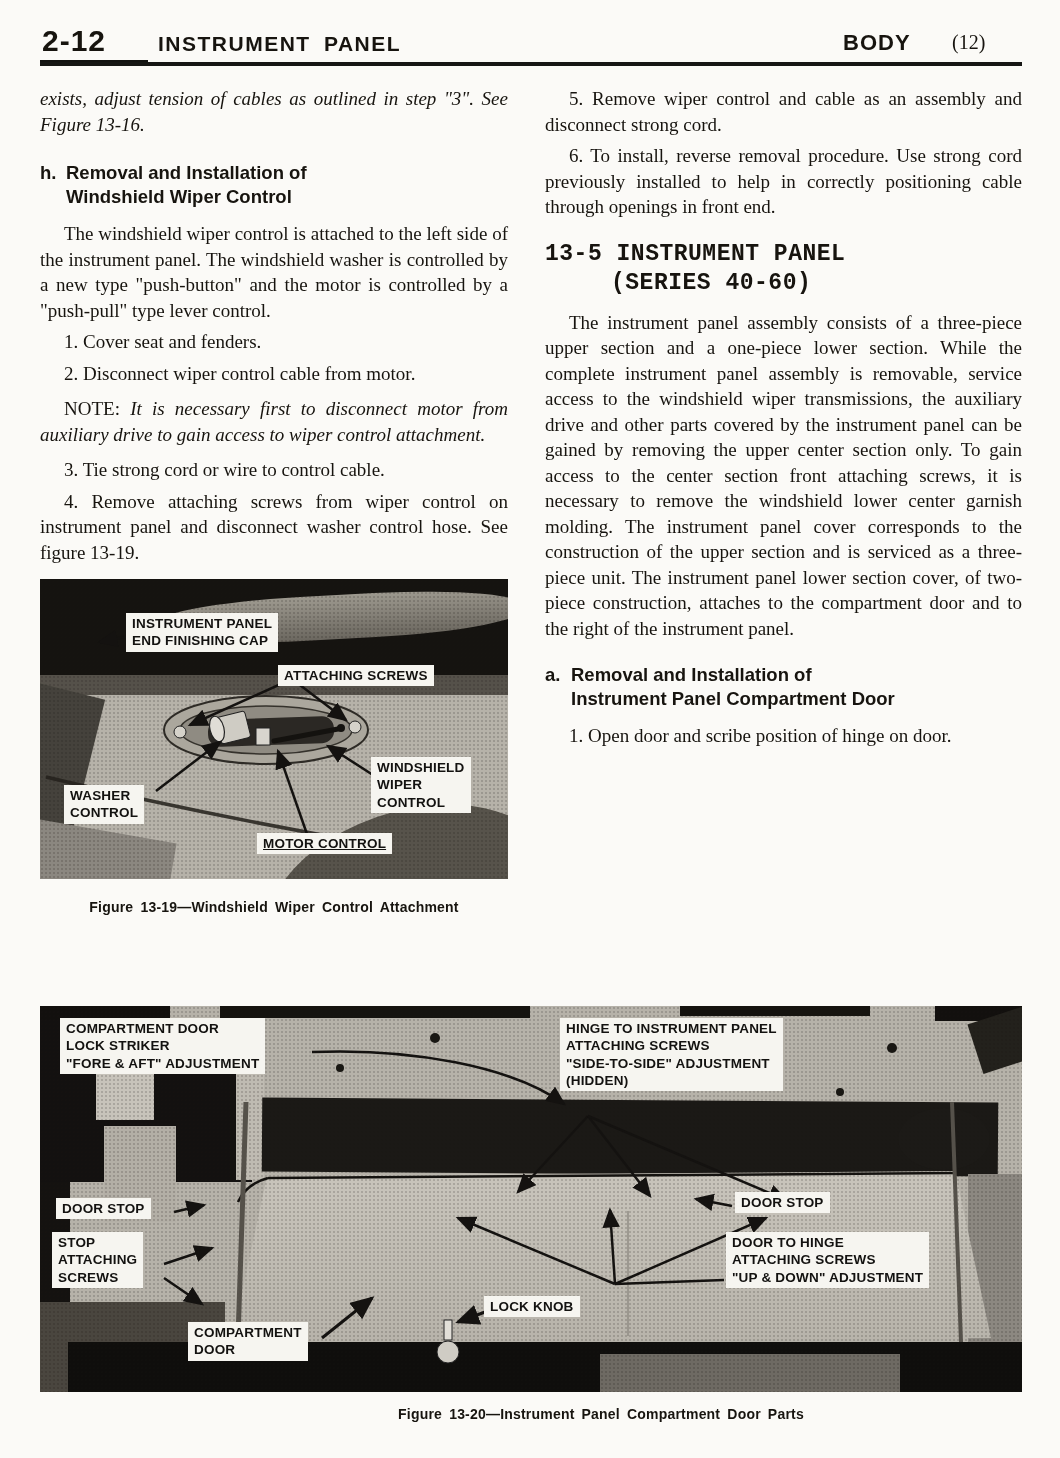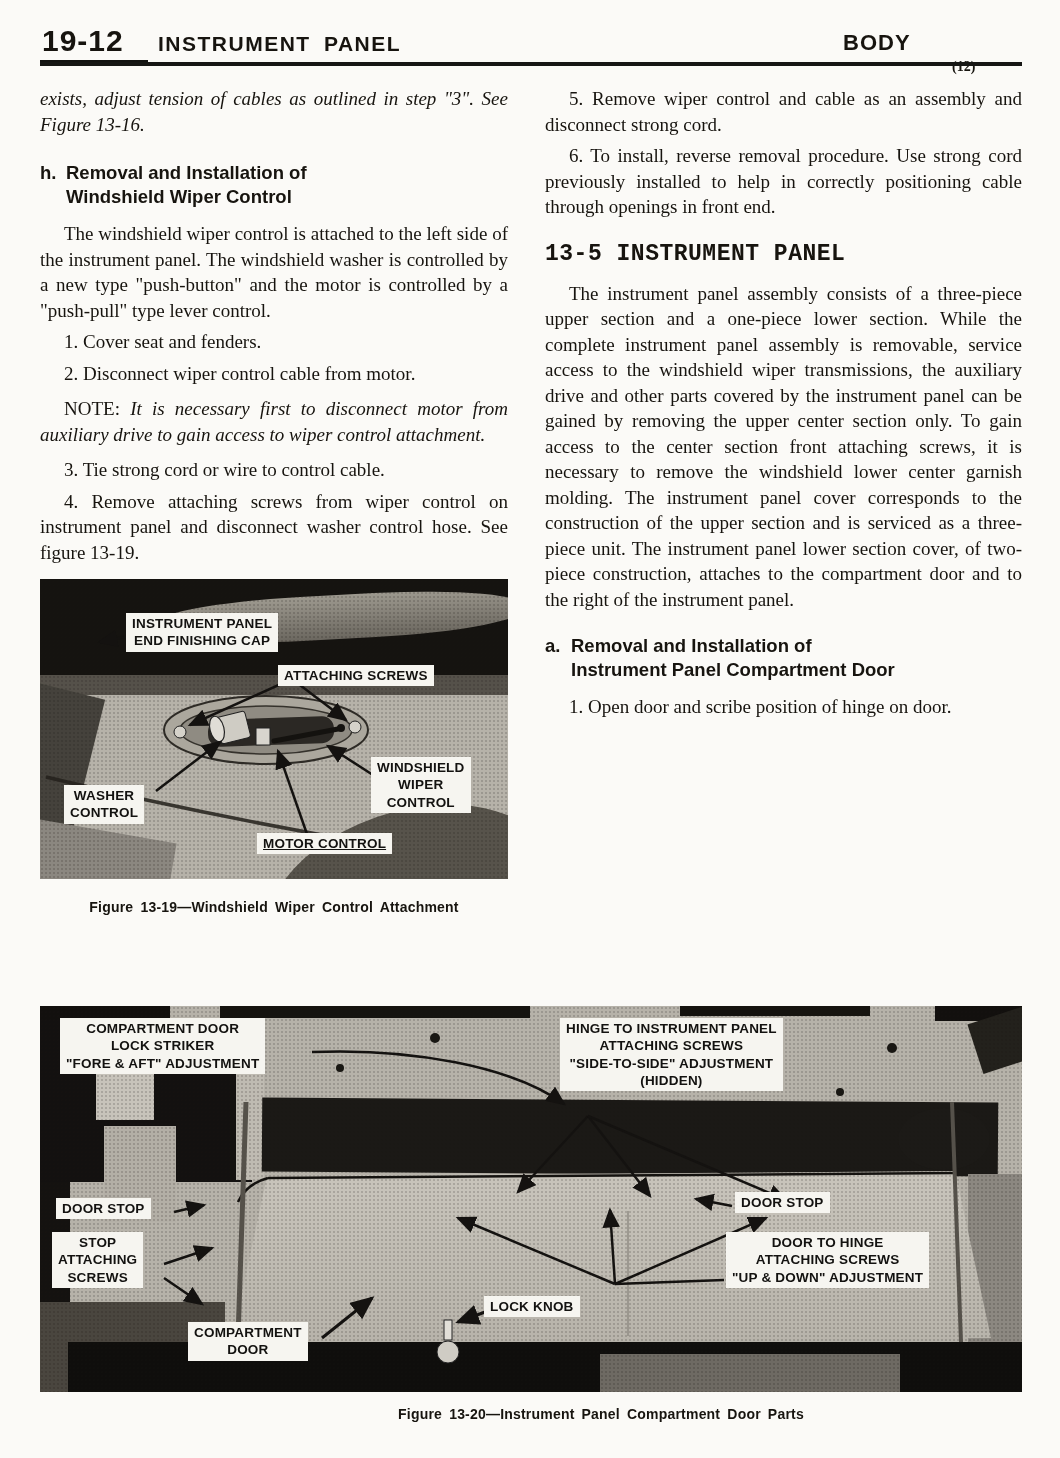--- a/index.html
+++ b/index.html
@@ -12,41 +12,41 @@
   .page{position:relative;width:1060px;height:1458px;overflow:hidden;}
 
   
   .hdr-num{position:absolute;left:42px;top:24px;font-family:"Liberation Sans",sans-serif;
     font-weight:bold;font-size:30px;letter-spacing:1px;}
   .hdr-num-underline{position:absolute;left:40px;top:60px;width:108px;height:6px;background:#131311;}
   .hdr-title{position:absolute;left:158px;top:32px;font-family:"Liberation Sans",sans-serif;
     font-weight:bold;font-size:21px;letter-spacing:1.5px;word-spacing:6px;}
   .hdr-body{position:absolute;left:843px;top:30px;font-family:"Liberation Sans",sans-serif;
     font-weight:bold;font-size:22px;letter-spacing:1px;}
-  .hdr-page{position:absolute;left:952px;top:31px;font-weight:bold;font-size:14px;margin-top:28px;}
+  .hdr-page{position:absolute;left:952px;top:31px;font-weight:normal;font-size:20px;}
   .hdr-rule{position:absolute;left:40px;top:62px;width:982px;height:4px;background:#161614;}
 
   
   .col{position:absolute;top:86px;font-size:19px;line-height:25.5px;text-align:justify;}
   .col-left{left:40px;width:468px;}
   .col-right{left:545px;width:477px;}
   .p{margin:0 0 6px 0;text-indent:24px;}
   .p.noindent{text-indent:0;}
   .italic{font-style:italic;}
   .cont{margin-bottom:24px;}
   .note{margin:10px 0 10px 0;}
   .subhead{font-family:"Liberation Sans",sans-serif;font-weight:bold;font-size:18.5px;
     line-height:24px;margin:22px 0 12px 26px;position:relative;text-align:left;}
   .subhead .letter{position:absolute;left:-26px;top:0;}
   .sechead{font-family:Liberation Mono, monospace;font-weight:bold;font-size:23px;
     line-height:29px;margin:20px 0 12px 0;position:relative;text-align:left;letter-spacing:.5px;}
   .sechead .sec-line2{padding-left:66px;}
 
   
-  .photo{position:relative;overflow:hidden;background:#b6b2a9;text-align:center;}
+  .photo{position:relative;overflow:hidden;background:#b6b2a9;}
   .halftone{position:absolute;inset:0;
     background-image:radial-gradient(rgba(25,22,18,.17) 1px, transparent 1.35px);
     background-size:4px 4px;pointer-events:none;}
   .plabel{position:absolute;background:#f6f5f0;color:#131210;
     font-family:"Liberation Sans",sans-serif;font-weight:bold;font-size:13.5px;
     line-height:1.28;padding:2px 6px;white-space:nowrap;z-index:5;letter-spacing:.2px;}
   .figcap{font-family:"Liberation Sans",sans-serif;font-weight:bold;font-size:14px;
     text-align:center;letter-spacing:.2px;word-spacing:3px;}
   .layer{position:absolute;}
   svg.overlay{position:absolute;left:0;top:0;z-index:3;}
@@ -57,21 +57,21 @@
 
   
   .fig20{position:absolute;left:40px;top:1006px;width:982px;height:386px;}
   .fig20-cap{position:absolute;left:110px;top:1406px;width:982px;}
 </style>
 </head>
 <body>
 
 <div class="page">
 
-  <div class="hdr-num">19-12</div>
+  <div class="hdr-num">2-12</div>
   <div class="hdr-num-underline"></div>
   <div class="hdr-title">INSTRUMENT PANEL</div>
   <div class="hdr-body">BODY</div>
   <div class="hdr-page">(12)</div>
   <div class="hdr-rule"></div>
 
   <div class="col col-left">
 
     <p class="p noindent italic cont">exists, adjust tension of cables as outlined in step "3". See Figure 13-16.</p>
 
@@ -146,20 +146,21 @@
     <div class="figcap fig19-cap">Figure 13-19—Windshield Wiper Control Attachment</div>
   </div>
 
   <div class="col col-right">
     <p class="p">5.  Remove wiper control and cable as an assembly and disconnect strong cord.</p>
     <p class="p">6.  To install, reverse removal procedure. Use strong cord previously installed to help in correctly positioning cable through openings in front end.</p>
 
     <div class="sechead">
       <span>13-5</span>
       <span>INSTRUMENT PANEL</span>
+      <div class="sec-line2">(SERIES 40-60)</div>
     </div>
 
     <p class="p">The instrument panel assembly consists of a three-piece upper section and a one-piece lower section. While the complete instrument panel assembly is removable, service access to the windshield wiper transmissions, the auxiliary drive and other parts covered by the instrument panel can be gained by removing the upper center section only. To gain access to the center section front attaching screws, it is necessary to remove the windshield lower center garnish molding. The instrument panel cover corresponds to the construction of the upper section and is serviced as a three-piece unit. The instrument panel lower section cover, of two-piece construction, attaches to the compartment door and to the right of the instrument panel.</p>
 
     <div class="subhead">
       <span class="letter">a.</span>
       <div>Removal and Installation of</div>
       <div>Instrument Panel Compartment Door</div>
     </div>
 

